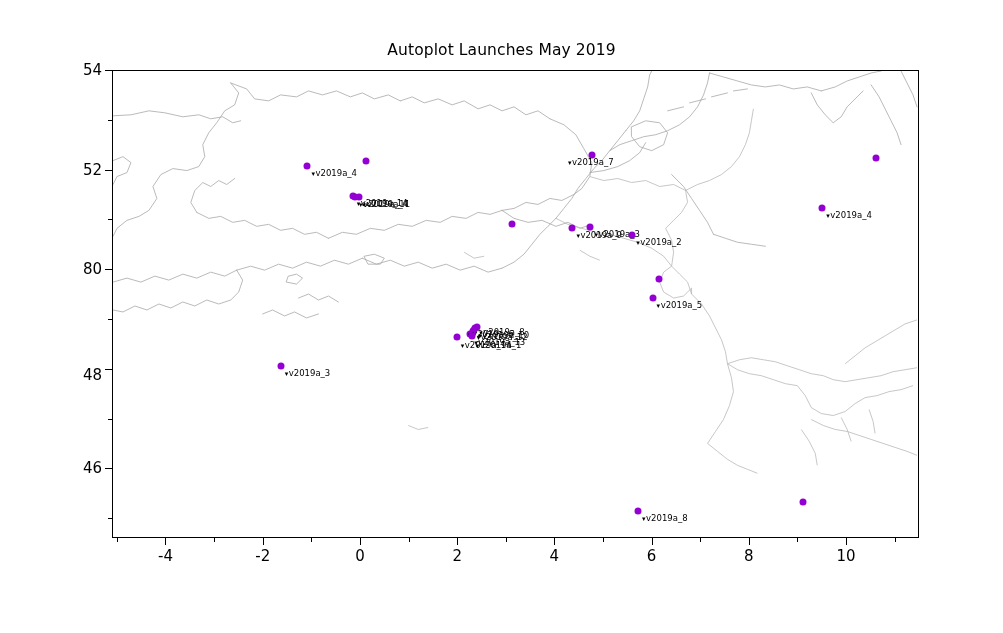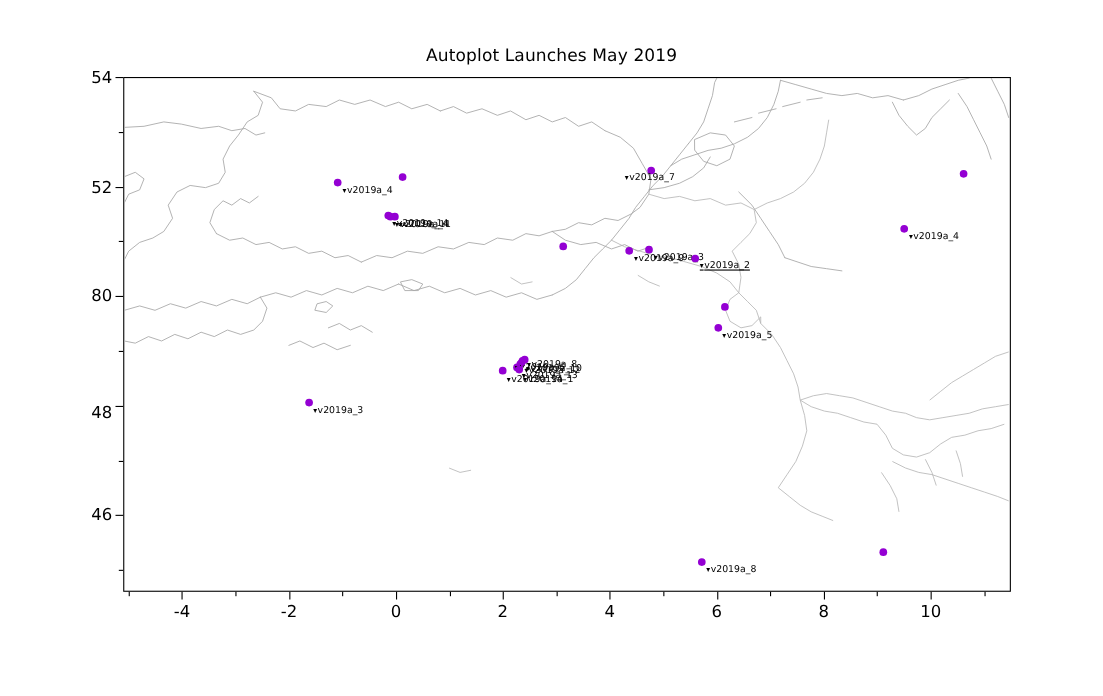--- a/index.html
+++ b/index.html
@@ -136,21 +136,21 @@
       <div class="lbl" style="left: 455px; top: 87.1404px;">v2019a_7</div>
       <div class="pt" title="" style="left: 763.247px; top: 87.1277px; background: rgb(148, 0, 211);"></div>
       <div class="pt" title="v2019a_4" style="left: 709.285px; top: 136.915px; background: rgb(148, 0, 211);"></div>
       <div class="lbl" style="left: 713.285px; top: 139.915px;">v2019a_4</div>
       <div class="pt" title="" style="left: 398.639px; top: 152.847px; background: rgb(148, 0, 211);"></div>
       <div class="pt" title="v2019a_9" style="left: 459.407px; top: 157.328px; background: rgb(148, 0, 211);"></div>
       <div class="lbl" style="left: 463.407px; top: 160.328px;">v2019a_9</div>
       <div class="pt" title="v2019a_3" style="left: 477.394px; top: 156.332px; background: rgb(148, 0, 211);"></div>
       <div class="lbl" style="left: 481.394px; top: 159.332px;">v2019a_3</div>
       <div class="pt" title="v2019a_2" style="left: 519.202px; top: 164.298px; background: rgb(148, 0, 211);"></div>
-      <div class="lbl" style="left: 523.202px; top: 167.298px; text-decoration: underline;">v2019a_2</div>
+      <div class="lbl" style="left: 523.202px; top: 167.298px;">v2019a_2</div>
       <div class="pt" title="" style="left: 545.94px; top: 208.111px; background: rgb(148, 0, 211);"></div>
       <div class="pt" title="v2019a_5" style="left: 539.62px; top: 226.532px; background: rgb(148, 0, 211);"></div>
       <div class="lbl" style="left: 543.62px; top: 229.532px; text-align: center;">v2019a_5</div>
       <div class="pt" title="v2019a_14" style="left: 343.704px; top: 265.864px; background: rgb(148, 0, 211);"></div>
       <div class="lbl" style="left: 347.704px; top: 269.864px;">v2019a_14</div>
       <div class="pt" title="v2019a_13" style="left: 357.316px; top: 262.877px; background: rgb(148, 0, 211);"></div>
       <div class="lbl" style="left: 361.316px; top: 266.877px;">v2019a_13</div>
       <div class="pt" title="v2019a_12" style="left: 359.747px; top: 259.889px; background: rgb(148, 0, 211);"></div>
       <div class="lbl" style="left: 363.747px; top: 261.889px;">v2019a_12</div>
       <div class="pt" title="v2019a_10" style="left: 361.205px; top: 258.894px; background: rgb(148, 0, 211);"></div>

